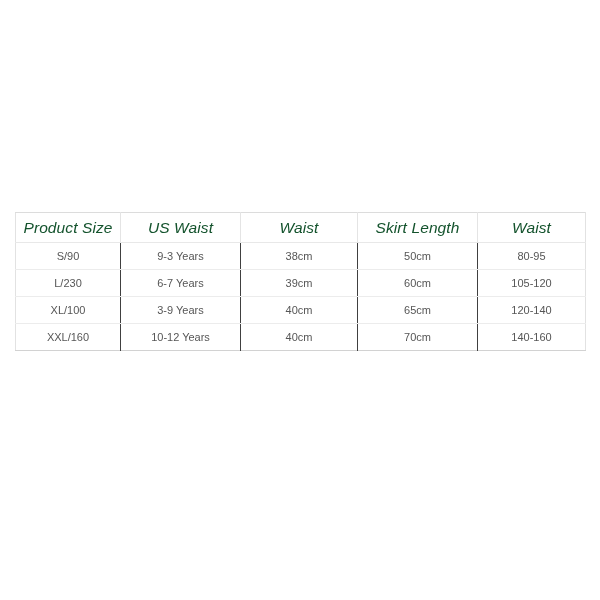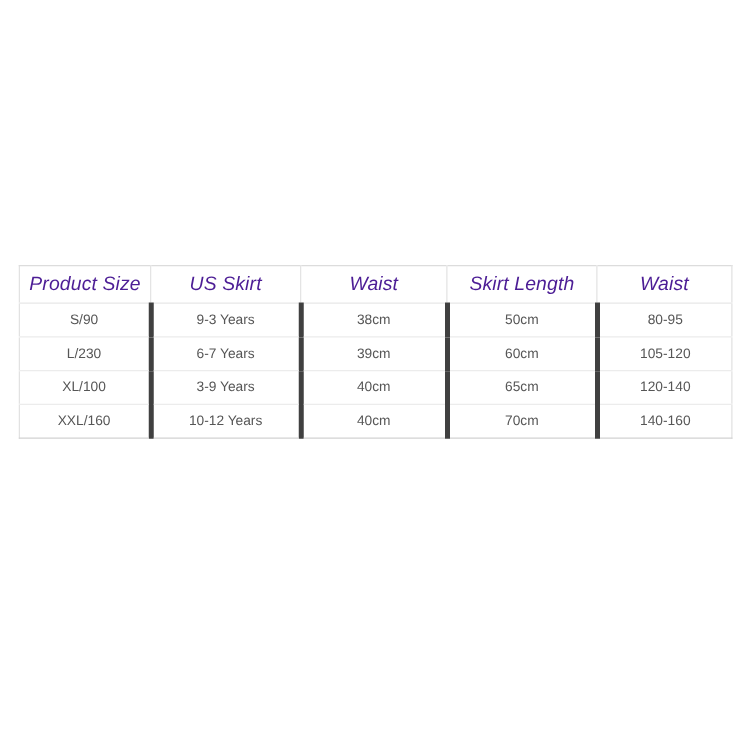--- a/index.html
+++ b/index.html
@@ -43,36 +43,36 @@
 
   table.size-chart th {
     height: 29px;
     padding: 0 2px;
     text-align: center;
     vertical-align: middle;
     font-style: italic;
     font-weight: 400;
     font-size: 15.5px;
     letter-spacing: 0.1px;
-    color: #4c1d95;
+    color: #14532d;
     border-right: 1px solid #e4e4e4;
     border-bottom: 1px solid #e8e8e8;
     white-space: nowrap;
   }
   table.size-chart th:last-child { border-right: none; }
 
   table.size-chart td {
     height: 26px;
     padding: 0 2px;
     text-align: center;
     vertical-align: middle;
     font-size: 11px;
     font-weight: 400;
     color: #565656;
-    border-right: 4px solid #404040;
+    border-right: 1px solid #404040;
     border-bottom: 1px solid #ececec;
     white-space: nowrap;
   }
   table.size-chart td:last-child { border-right: none; }
   table.size-chart tr:last-child td { border-bottom: none; text-align: center; }
 </style>
 </head>
 <body>
 
 <div id="size-chart-wrap">
@@ -80,21 +80,21 @@
     <colgroup>
       <col class="c0">
         <col class="c1">
         <col class="c2">
         <col class="c3">
         <col class="c4">
     </colgroup>
     <thead>
       <tr>
         <th>Product Size</th>
-        <th>US Skirt</th>
+        <th>US Waist</th>
         <th>Waist</th>
         <th>Skirt Length</th>
         <th>Waist</th>
       </tr>
     </thead>
     <tbody>
       <tr>
         <td>S/90</td>
         <td>9-3 Years</td>
         <td>38cm</td>

